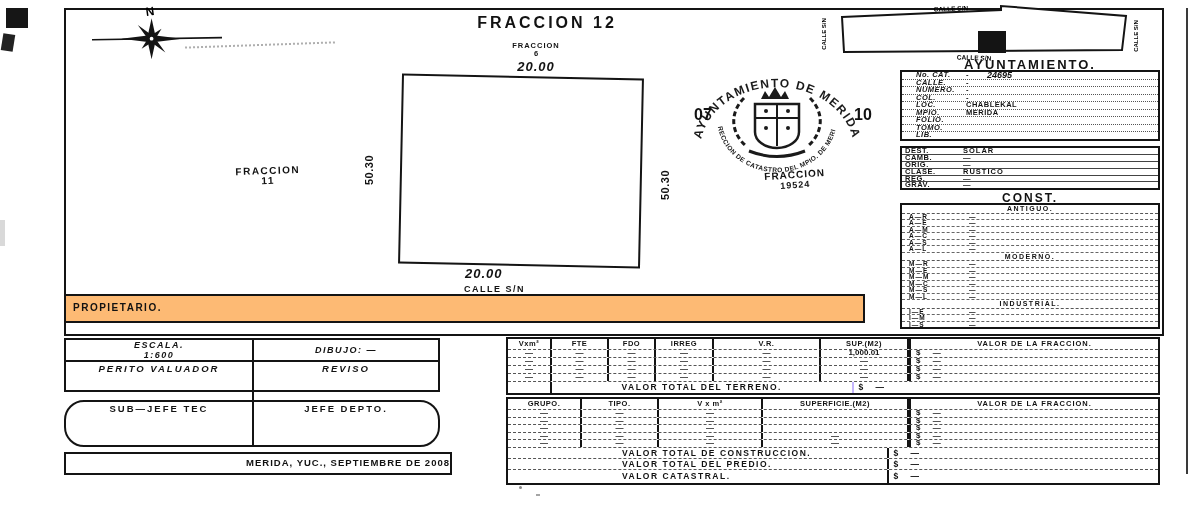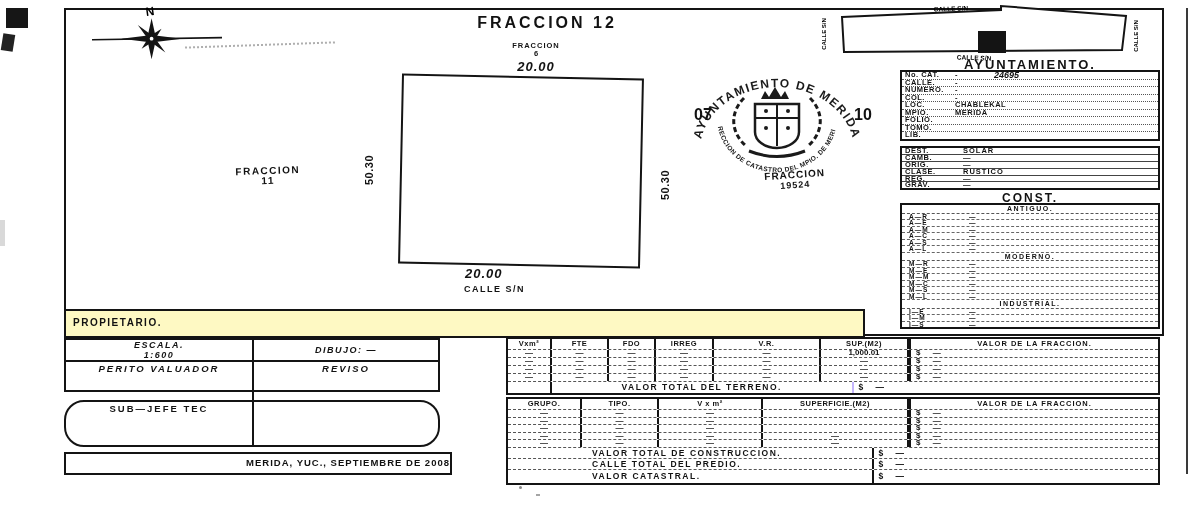--- a/index.html
+++ b/index.html
@@ -29,37 +29,37 @@
   .sealnum{font-size:16px;}
   .snl{left:694px;top:106px;} .snr{left:854px;top:106px;}
   
   .minimap{left:816px;top:2px;width:372px;height:62px;}
   
   .loctitle{left:902px;top:57px;width:256px;font-size:13px;letter-spacing:2px;}
   .box{border:2px solid #141414;background:#fff;}
   .loctable{left:900px;top:70px;width:256px;}
   .lrow{display:flex;height:6.5px;line-height:6.3px;font-size:7.5px;border-bottom:1px dotted #555;}
   .lrow:last-child{border-bottom:none;}
-  .llab{width:50px;padding-left:3px;letter-spacing:0.5px;}
+  .llab{width:50px;padding-left:14px;letter-spacing:0.5px;font-style:italic;}
   .lval{white-space:pre;letter-spacing:0.5px;}
-  .lval2{margin-left:36px;font-size:9px;line-height:6px;font-style:italic;}
+  .lval2{margin-left:18px;font-size:9px;line-height:6px;font-style:italic;}
   .desttable{left:900px;top:146px;width:256px;}
   .drow{display:flex;height:5.9px;line-height:5.7px;font-size:7.5px;border-bottom:1px solid #444;}
   .drow:last-child{border-bottom:none;}
   .dlab{width:44px;padding-left:3px;letter-spacing:0.5px;}
   .dval{margin-left:14px;letter-spacing:1px;}
   .consttitle{left:902px;top:191px;width:256px;font-size:12px;letter-spacing:2px;}
   .consttable{left:900px;top:203px;width:256px;}
   .csec{height:7.5px;line-height:7.3px;font-size:7px;text-align:center;letter-spacing:1.5px;border-bottom:1px dashed #555;}
   .crow{display:flex;height:5.5px;line-height:5.4px;font-size:6.5px;border-bottom:1px dashed #666;}
   .crow:last-child{border-bottom:none;}
   .clab{width:42px;padding-left:7px;letter-spacing:1px;}
   .cval{margin-left:18px;}
   
-  .prop{left:64px;top:309px;width:790px;height:25px;border:2px solid #141414;font-size:10px;line-height:23px;letter-spacing:1.5px;padding-left:7px;background:#fef9c3;}
+  .prop{left:64px;top:294px;width:790px;height:25px;border:2px solid #141414;font-size:10px;line-height:23px;letter-spacing:1.5px;padding-left:7px;background:#fdba74;}
   
   .escalabox{left:64px;top:338px;width:372px;height:50px;font-style:italic;}
   .halfrow{display:flex;}
   .cell-l{width:186px;border-right:2px solid #141414;}
   .cell-r{flex:1;}
   .topsplit{height:20px;border-bottom:2px solid #141414;}
   .lab9{font-size:9px;line-height:10px;letter-spacing:1.5px;text-align:center;}
   .sigspace{height:28px;}
   .firmabox{left:64px;top:400px;width:372px;height:43px;border-radius:20px;}
   .lab10{font-size:9.5px;line-height:14px;letter-spacing:2px;text-align:center;}
@@ -75,21 +75,21 @@
   .tt .r{height:7px;line-height:6.5px;font-size:8px;}
   .tt .f{height:11px;line-height:11px;font-size:8.5px;}
   .w1{width:42px}.w2{width:55px}.w3{width:45px}.w4{width:56px}.w5{width:105px}.w6{width:86px}
   .cvx{flex:1;border-left:2px solid #141414;text-align:center;overflow:hidden;}
   .money{text-align:left;padding-left:5px;word-spacing:10px;}
   .spanlab{flex:1;border-right:2px solid #c4b5fd;text-align:center;letter-spacing:1.5px;}
   .ct .h{height:10px;line-height:10px;font-size:7.5px;letter-spacing:0.5px;}
   .ct .r{height:6.5px;line-height:6px;font-size:8px;}
   .ct .f1{height:10px;line-height:10px;font-size:8.5px;}
   .g1{width:72px}.g2{width:75px}.g3{width:102px}.g4{width:144px}
-  .flab{flex:1;border-right:2px solid #141414;text-align:left;padding-left:84px;letter-spacing:1.5px;}
+  .flab{flex:1;border-right:2px solid #141414;text-align:left;padding-left:114px;letter-spacing:1.5px;}
   
   .a-blk1{left:6px;top:8px;width:22px;height:20px;background:#161616;}
   .a-blk2{left:2px;top:34px;width:12px;height:17px;background:#222;transform:rotate(9deg);}
   .a-trail{left:185px;top:44px;width:150px;border-top:2px dotted #9a9a9a;transform:rotate(-2deg);opacity:.8;}
   .a-rline{left:1186px;top:8px;width:2px;height:466px;background:#3a3a3a;}
   .a-smudge{left:0;top:220px;width:5px;height:26px;background:#c9c9c9;opacity:.7;}
   .a-dot1{left:519px;top:486px;width:3px;height:3px;background:#8a8a8a;border-radius:50%;}
   .a-dot2{left:536px;top:494px;width:4px;height:2px;background:#a5a5a5;}
 </style>
 </head>
@@ -328,20 +328,23 @@
           <div class="lab10">REVISO</div>
         </div>
     </div>
   </div>
 
   <div class="abs box firmabox">
     <div class="halfrow" style="height:100%">
       <div class="cell-l">
           <div class="lab10">SUB—JEFE TEC</div>
         </div>
+      <div class="cell-r">
+          <div class="lab10">JEFE DEPTO.</div>
+        </div>
     </div>
   </div>
 
   <div class="abs datebar">MERIDA, YUC., SEPTIEMBRE DE 2008</div>
 
   <div class="abs vt tt">
     <div class="trow">
       <div class="tc h w1">Vxm²</div>
       <div class="tc h w2">FTE</div>
       <div class="tc h w3">FDO</div>
@@ -434,21 +437,21 @@
       <div class="tc r g2">—</div>
       <div class="tc r g3">—</div>
       <div class="tc r g4">—</div>
       <div class="cvx r money">$ —</div>
     </div>
     <div class="trow">
       <div class="flab f1">VALOR TOTAL DE CONSTRUCCION.</div>
       <div class="cvx f1 money" style="border-left:none">$ —</div>
     </div>
     <div class="trow">
-      <div class="flab f1">CALLE TOTAL DEL PREDIO.</div>
+      <div class="flab f1">VALOR TOTAL DEL PREDIO.</div>
       <div class="cvx f1 money" style="border-left:none">$ —</div>
     </div>
     <div class="trow">
       <div class="flab f1" style="height:13px;line-height:13px">VALOR CATASTRAL.</div>
       <div class="cvx f1 money" style="border-left:none;height:13px;line-height:13px">$ —</div>
     </div>
   </div>
 
 </div>
 

